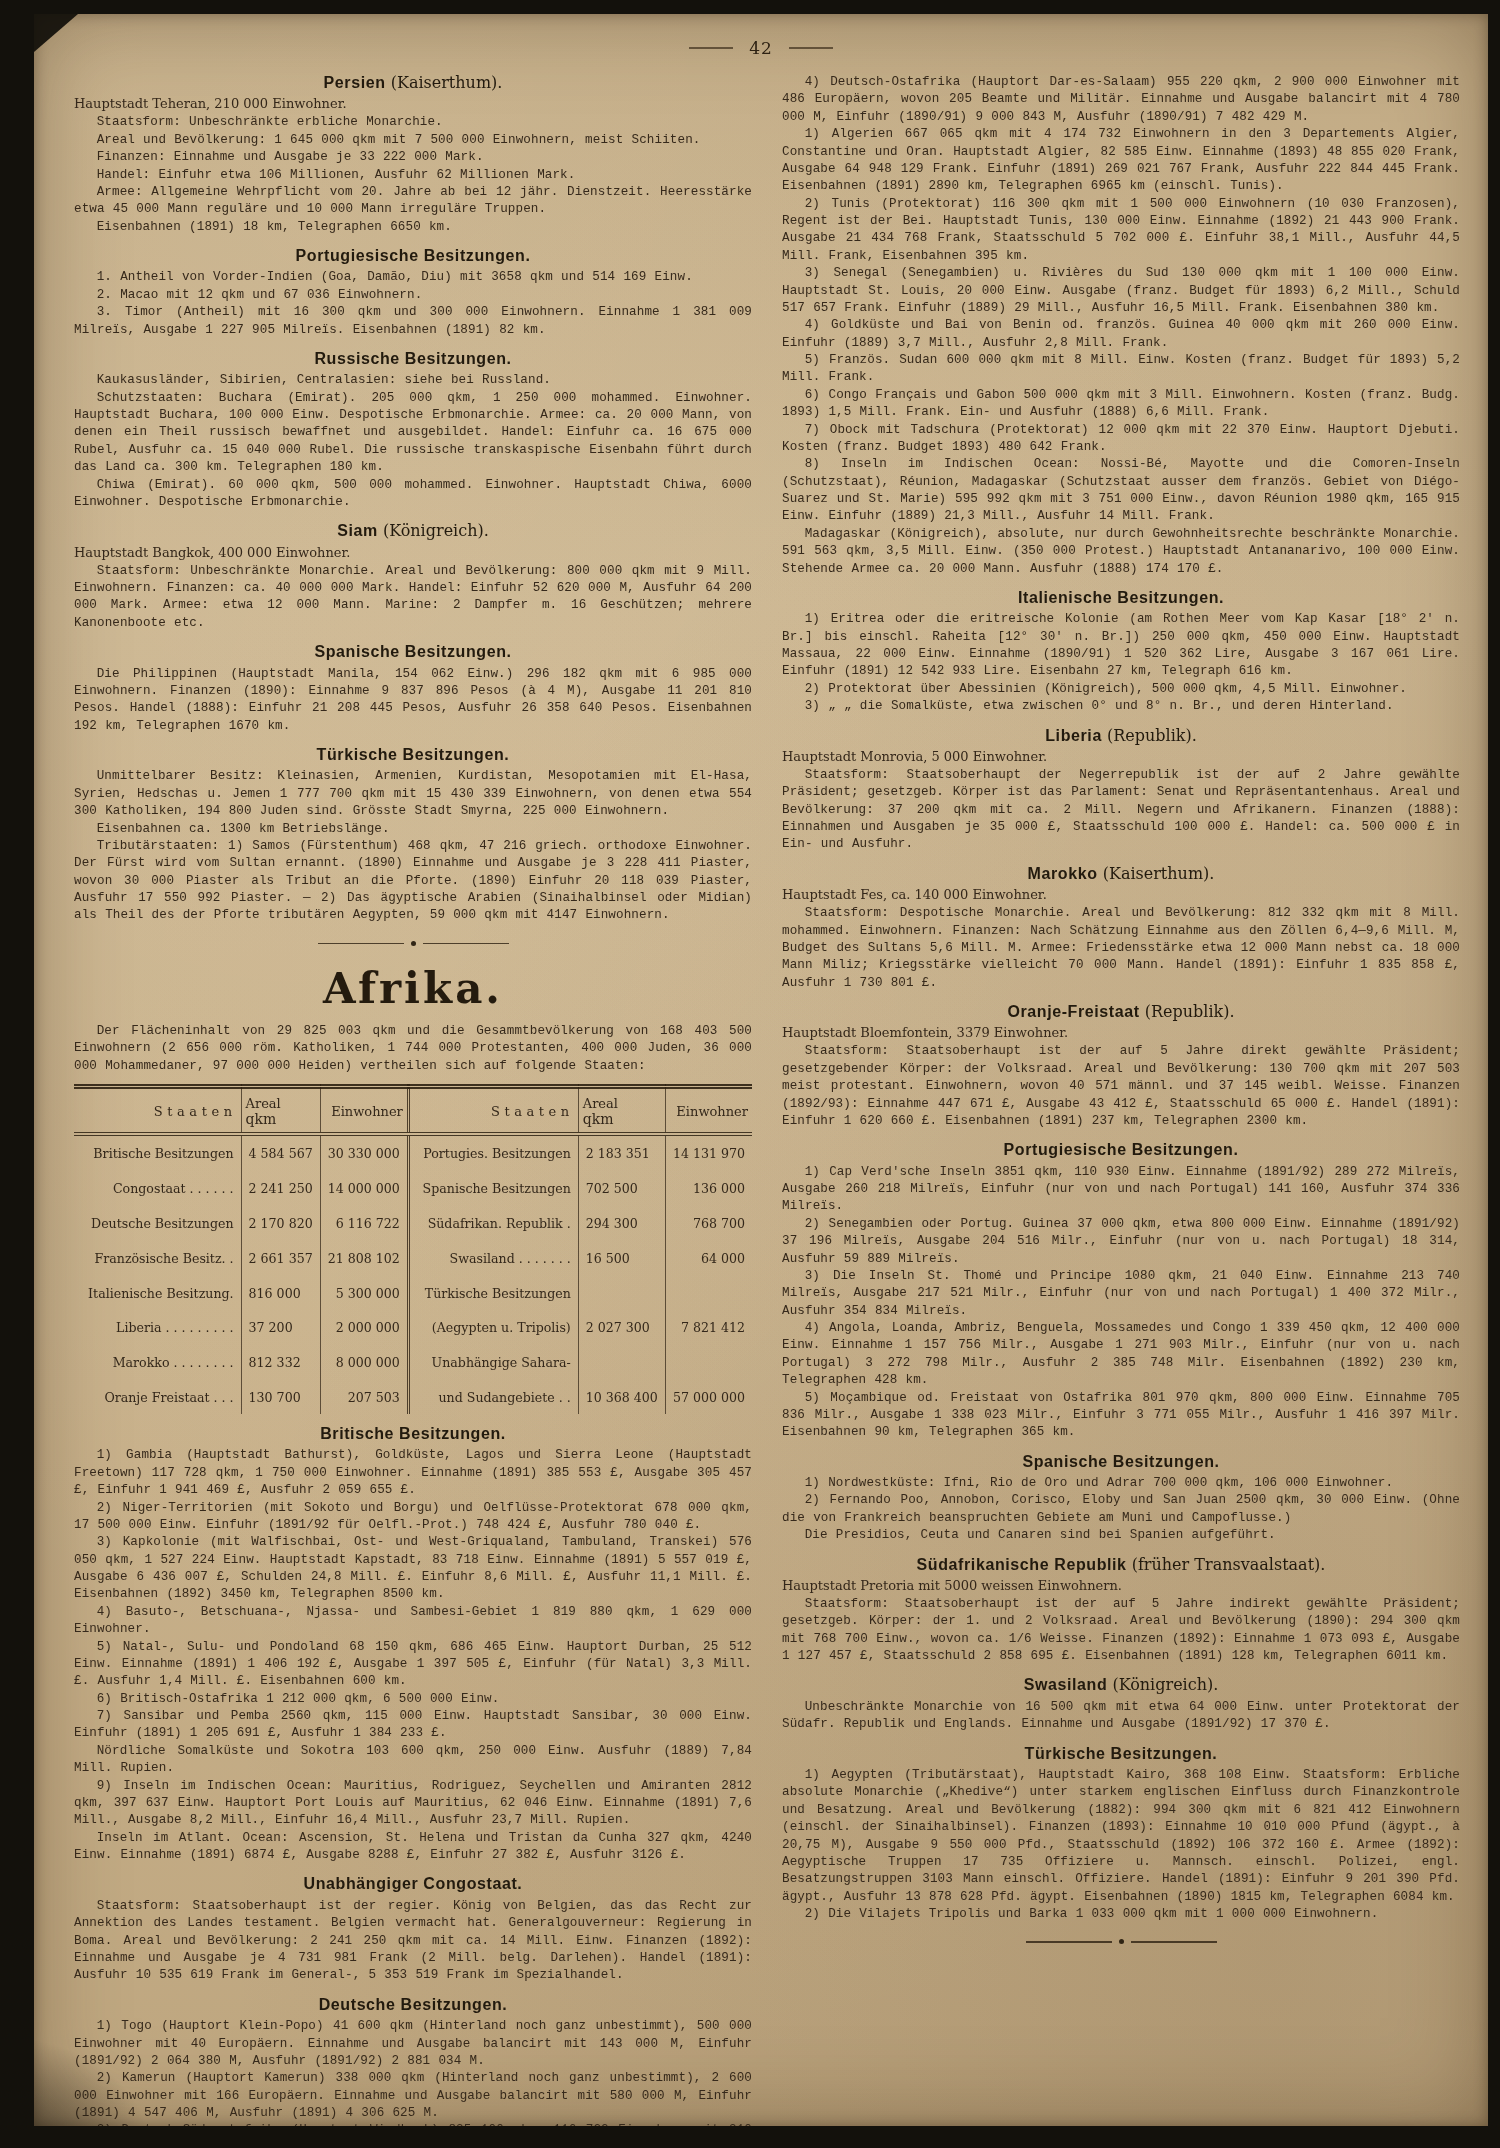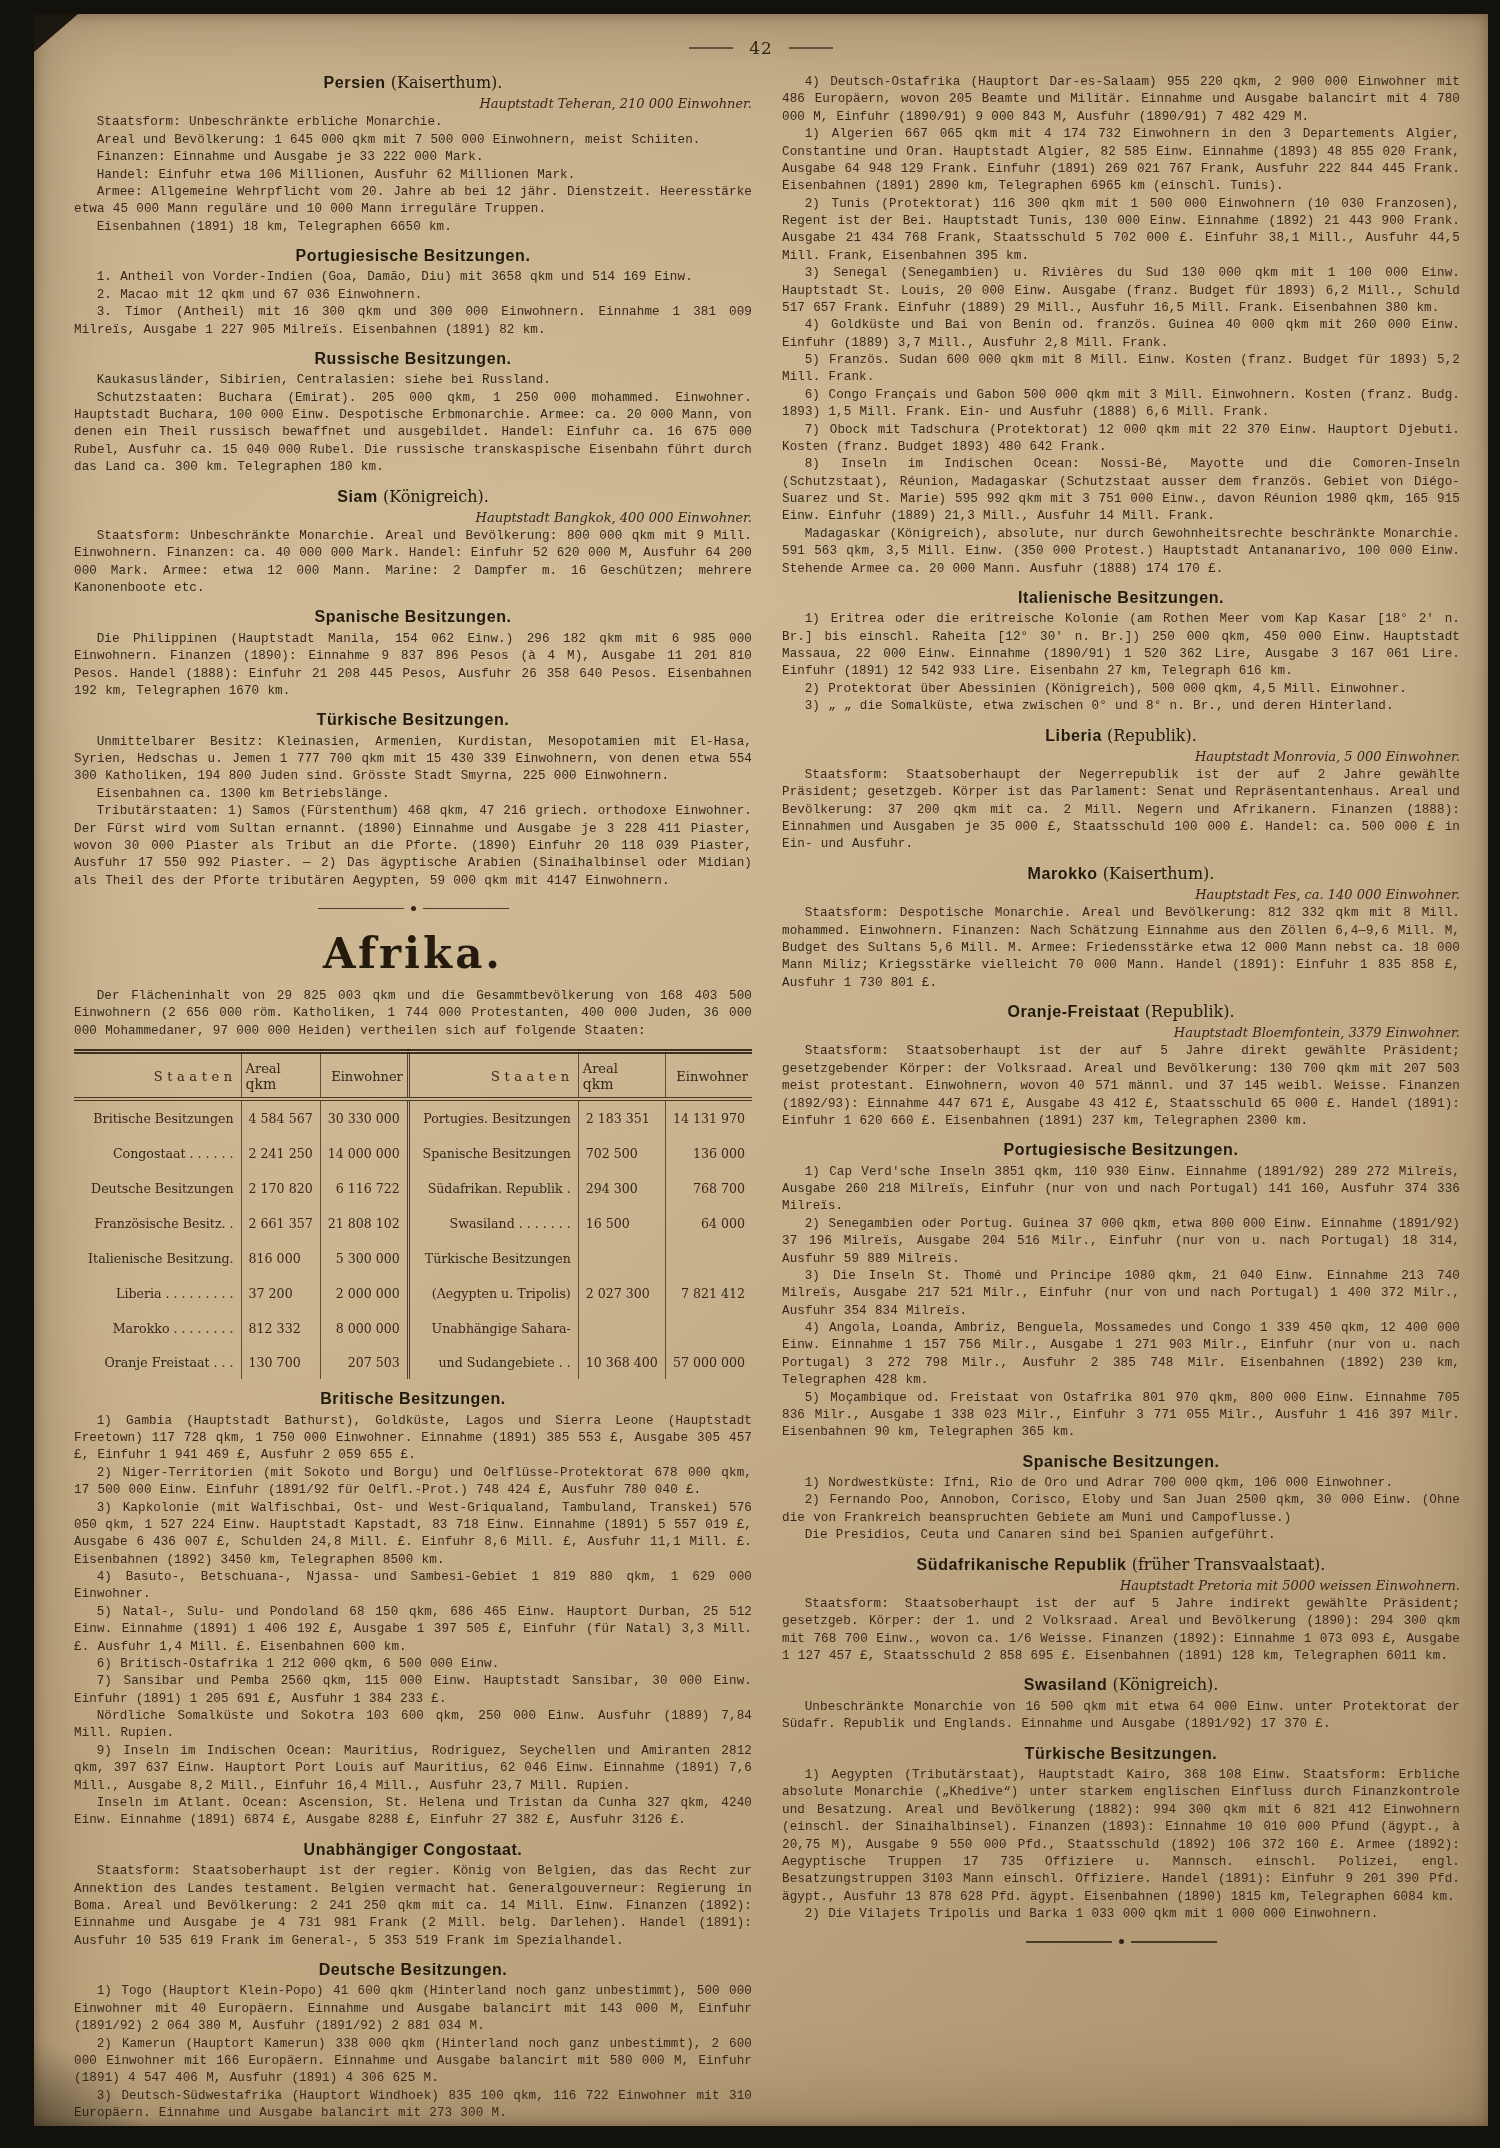--- a/index.html
+++ b/index.html
@@ -30,21 +30,21 @@
   .pageno { font-size:17px; letter-spacing:1px; color:#2e2213; }
 
   .content { position:absolute; left:0; top:0; right:0; bottom:0; padding:60px 28px 28px 40px; display:flex; gap:30px; }
   .col { flex:1 1 0; min-width:0; }
 
   .h { text-align:center; font-size:16px; line-height:1.15; margin:11px 0 4px; color:#221a0e; font-weight:normal; }
   .hb { font-family:"Liberation Sans", sans-serif; font-weight:bold; letter-spacing:.6px; }
   .hr { font-family:"DejaVu Serif", serif; font-weight:normal; }
   .sec:first-child .h { margin-top:0; }
   .h-big { text-align:center; font-family:"DejaVu Serif", serif; font-weight:bold; font-size:42px; letter-spacing:3px; color:#241b0e; margin:18px 0 10px; }
-  .subtitle { text-align:right; font-size:13px; margin:1px 0 3px; color:#34271a;font-style:italic; }
+  .subtitle { text-align:left; font-size:13px; margin:1px 0 3px; color:#34271a; }
 
   .para { font-size:12.6px; line-height:1.38; text-align:justify; text-indent:1.8em; letter-spacing:.1px; word-spacing:.5px; color:#36291b;font-family:Liberation Mono, monospace; }
 
   .divider { display:flex; align-items:center; justify-content:center; gap:7px; margin:16px 0 10px; }
   .divider .dl { width:86px; height:1.5px; background:rgba(45,33,18,.8); }
   .divider .dot { width:5px; height:5px; border-radius:50%; background:rgba(40,29,15,.95); }
 
   table.afrika { width:100%; border-collapse:collapse; margin:9px 0 4px; color:#33271a; border-top:5px double rgba(45,33,18,.9); }
   table.afrika th { font-weight:normal; font-size:13px; padding:7px 4px 5px; border-bottom:4px double rgba(45,33,18,.85); vertical-align:middle; }
   table.afrika th.c0, table.afrika th.c3 { letter-spacing:.35em; }
@@ -93,20 +93,21 @@
             <p class="para">2. Macao mit 12 qkm und 67 036 Einwohnern.</p>
             <p class="para">3. Timor (Antheil) mit 16 300 qkm und 300 000 Einwohnern. Einnahme 1 381 009 Milreïs, Ausgabe 1 227 905 Milreïs. Eisenbahnen (1891) 82 km.</p>
           </div>
       </section>
 
       <section class="sec">
         <h2 class="h"><span class="hb">Russische Besitzungen.</span><span class="hr"></span></h2>
         <div>
             <p class="para">Kaukasusländer, Sibirien, Centralasien: siehe bei Russland.</p>
             <p class="para">Schutzstaaten: Buchara (Emirat). 205 000 qkm, 1 250 000 mohammed. Einwohner. Hauptstadt Buchara, 100 000 Einw. Despotische Erbmonarchie. Armee: ca. 20 000 Mann, von denen ein Theil russisch bewaffnet und ausgebildet. Handel: Einfuhr ca. 16 675 000 Rubel, Ausfuhr ca. 15 040 000 Rubel. Die russische transkaspische Eisenbahn führt durch das Land ca. 300 km. Telegraphen 180 km.</p>
+            <p class="para">Chiwa (Emirat). 60 000 qkm, 500 000 mohammed. Einwohner. Hauptstadt Chiwa, 6000 Einwohner. Despotische Erbmonarchie.</p>
           </div>
       </section>
 
       <section class="sec">
         <h2 class="h"><span class="hb">Siam</span><span class="hr"> (Königreich).</span></h2>
         <p class="subtitle">Hauptstadt Bangkok, 400 000 Einwohner.</p>
         <div>
             <p class="para">Staatsform: Unbeschränkte Monarchie. Areal und Bevölkerung: 800 000 qkm mit 9 Mill. Einwohnern. Finanzen: ca. 40 000 000 Mark. Handel: Einfuhr 52 620 000 M, Ausfuhr 64 200 000 Mark. Armee: etwa 12 000 Mann. Marine: 2 Dampfer m. 16 Geschützen; mehrere Kanonenboote etc.</p>
           </div>
       </section>

